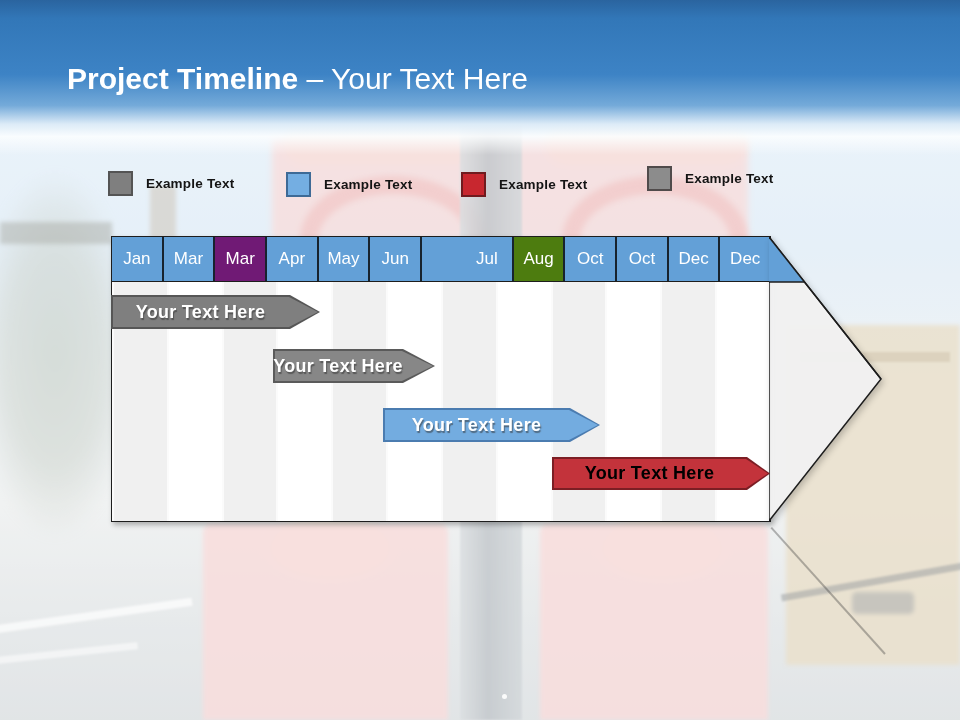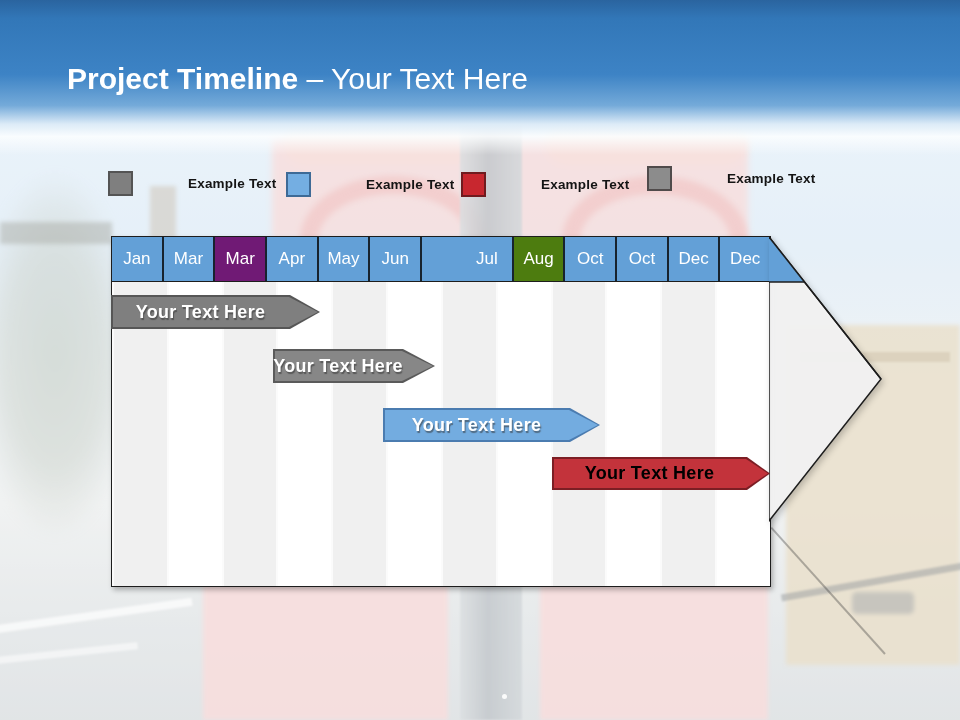--- a/index.html
+++ b/index.html
@@ -41,23 +41,23 @@
     background:linear-gradient(180deg,#2a649f 0%,#3277b8 12%,#3d83c5 48%,#74aad9 68%,
                #dcebf7 80%,rgba(252,254,255,0.85) 88%,rgba(255,255,255,0) 100%);}
   .title{position:absolute;left:67px;top:62px;z-index:3;font-size:30px;color:#fff;white-space:nowrap;}
   .title .t-bold{font-weight:bold;}
   .title .t-rest{font-weight:normal;}
   
   .legend{position:absolute;inset:0;z-index:3;}
   .legend-item{position:absolute;display:flex;align-items:center;gap:13px;height:26px;}
   .li0{left:108px;top:170px;} .li1{left:286px;top:171px;} .li2{left:461px;top:171px;} .li3{left:647px;top:165px;}
   .swatch{width:25px;height:25px;border:2px solid #444;box-sizing:border-box;flex:0 0 auto;}
-  .legend-label{font-weight:bold;font-size:13.5px;color:#141414;letter-spacing:.2px;white-space:nowrap;margin-left:42px;}
-  
-  .chart-body{position:absolute;left:111px;top:236px;width:660px;height:351px;z-index:3;
+  .legend-label{font-weight:bold;font-size:13.5px;color:#141414;letter-spacing:.2px;white-space:nowrap;}
+  
+  .chart-body{position:absolute;left:111px;top:236px;width:660px;height:286px;z-index:3;
               border:1.5px solid #1d1d1d;box-sizing:border-box;background:#fff;
               box-shadow:2px 3px 5px rgba(0,0,0,0.28);text-decoration:underline;}
   .month-row{position:absolute;left:0;right:0;top:0;height:45px;display:flex;
              border-bottom:1.5px solid #1d1d1d;box-sizing:border-box;}
   .month-cell{flex:1;display:flex;align-items:center;justify-content:center;
               border-left:2px solid #17232e;box-sizing:border-box;}
   .month-cell:first-child{border-left:none;}
   .month-cell span{color:#fff;font-size:17px;}
   .grid-cols{position:absolute;left:0;right:0;top:45px;bottom:0;display:flex;}
   .grid-col{flex:1;}

